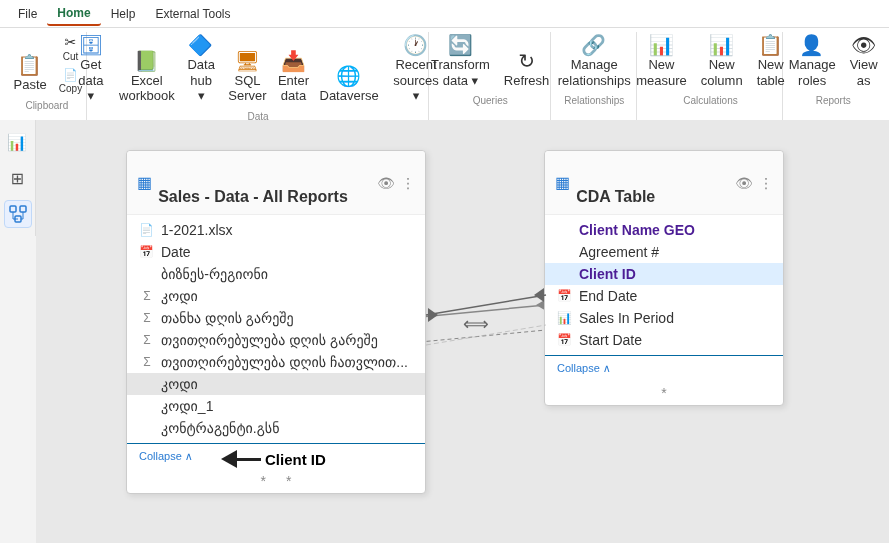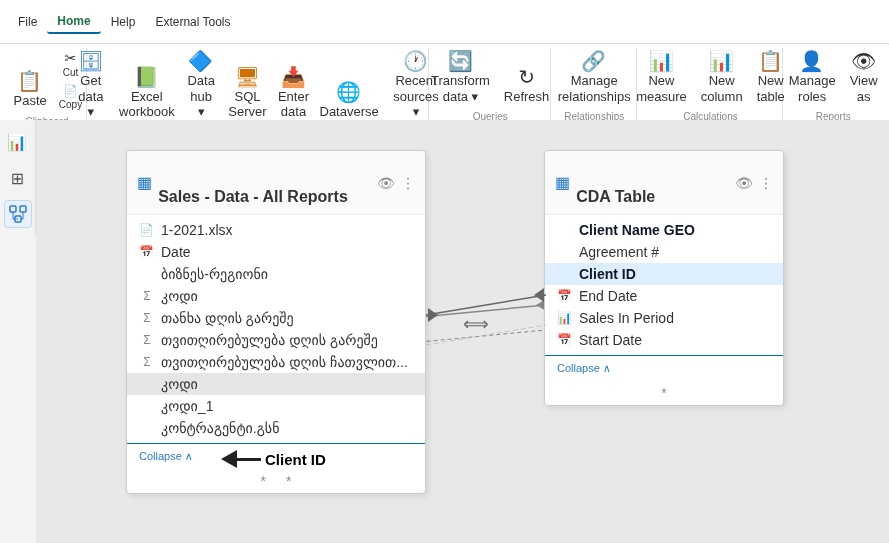--- a/index.html
+++ b/index.html
@@ -5,30 +5,30 @@
     * { box-sizing: border-box; margin: 0; padding: 0; }
     body { font-family: 'Segoe UI', Arial, sans-serif; font-size: 12px; background: #f3f3f3; user-select: none; }
 
     
     .menu-bar {
       display: flex;
       align-items: center;
       background: #fff;
       border-bottom: 1px solid #ddd;
       padding: 0 8px;
-      height: 44px;
+      height: 28px;
     }
     .menu-item {
       padding: 4px 10px;
       cursor: pointer;
       font-size: 12px;
       color: #333;
       border-radius: 3px;
     }
-    .menu-item.active { color: #217346; border-bottom: 2px solid #0369a1; font-weight: 600; }
+    .menu-item.active { color: #217346; border-bottom: 2px solid #c2410c; font-weight: 600; }
 
     
     .ribbon {
       background: #fff;
       border-bottom: 1px solid #ccc;
       padding: 4px 8px 6px;
       display: flex;
       gap: 2px;
     }
     .ribbon-group {
@@ -174,21 +174,21 @@
     .field-icon {
       font-size: 12px;
       color: #888;
       margin-right: 6px;
       width: 16px;
       text-align: center;
     }
     .field-icon.sigma { color: #888; }
     .field-icon.calendar { color: #888; }
     .field-name { font-size: 14px; }
-    .field-name.highlighted { color: #0f172a; font-weight: 600; }
+    .field-name.highlighted { color: #4c1d95; font-weight: 600; }
 
     .table-card-footer {
       padding: 6px 12px;
       border-top: 1px solid #0369a1;
       display: flex;
       justify-content: flex-start;
       gap: 16px;
     }
     .collapse-btn {
       color: #2b7cd3;

